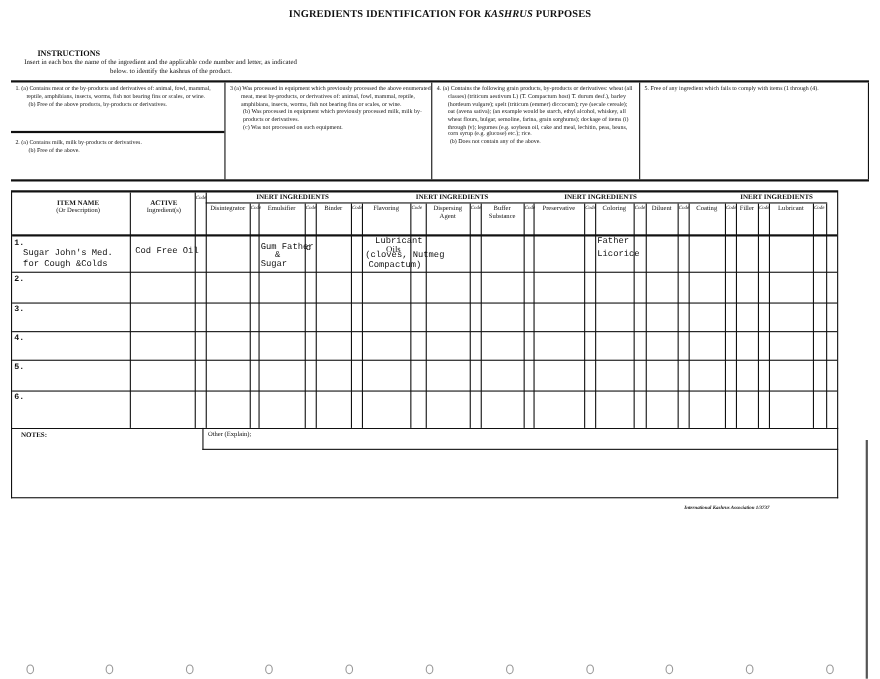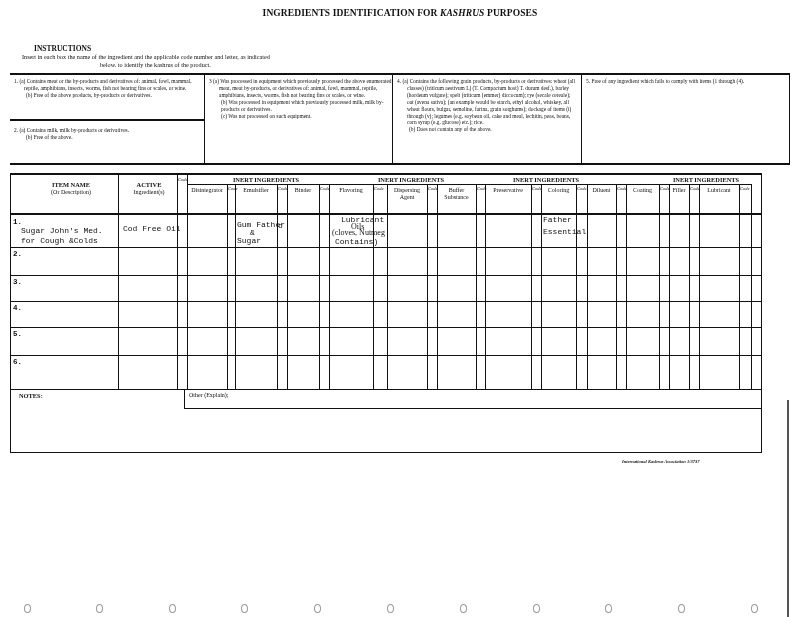--- a/index.html
+++ b/index.html
@@ -148,24 +148,24 @@
     <div class="rownum" style="left:2px;top:183px;">6.</div>
     <div class="typed" style="left:10px;top:52px;">Sugar John's Med.</div>
     <div class="typed" style="left:10px;top:62px;">for Cough &amp;Colds</div>
     <div class="typed" style="left:112px;top:50px;">Cod Free Oil</div>
     <div class="typed" style="left:226px;top:46px;">Gum Father</div>
     <div class="typed" style="left:267px;top:47px;">c</div>
     <div class="typed" style="left:239px;top:54px;">&amp;</div>
     <div class="typed" style="left:226px;top:62px;">Sugar</div>
     <div class="typed" style="left:330px;top:41px;">Lubricant</div>
     <div class="typed" style="left:340px;top:48px;font-family:Liberation Serif, serif;">Oils</div>
-    <div class="typed" style="left:321px;top:54px;font-family:Liberation Serif, serif;">(cloves, Nutmeg</div>
-    <div class="typed" style="left:324px;top:63px;">Contains)</div>
+    <div class="typed" style="left:321px;top:54px;">(cloves, Nutmeg</div>
+    <div class="typed" style="left:324px;top:63px;">Compactum)</div>
     <div class="typed" style="left:532px;top:41px;">Father</div>
-    <div class="typed" style="left:532px;top:53px;">Essential</div>
+    <div class="typed" style="left:532px;top:53px;">Licorice</div>
   </div>
 
 <div class="abs notes">
   <div class="abs" style="left:8px;top:3px;font-size:6.4px;font-weight:bold;">NOTES:</div>
   <div class="abs" style="left:173px;top:0;width:578px;height:20px;border-left:1px solid #111;border-bottom:1px solid #111;box-sizing:border-box;">
     <span class="abs" style="left:4px;top:3px;font-size:6px;">Other (Explain);</span>
   </div>
 </div>
 
 <div class="abs footer">International Kashrus Association 1/3737</div>

